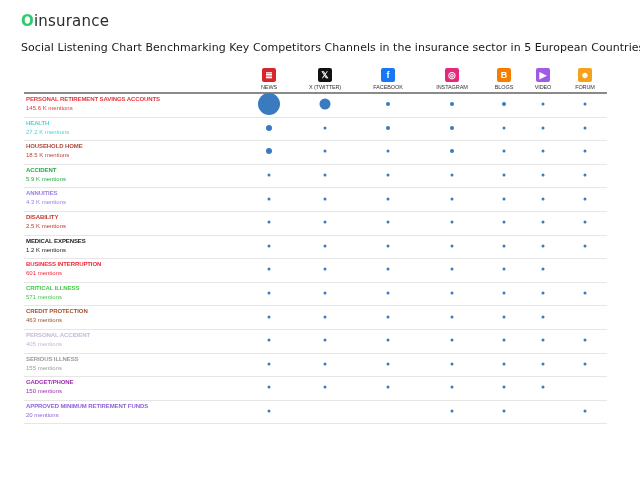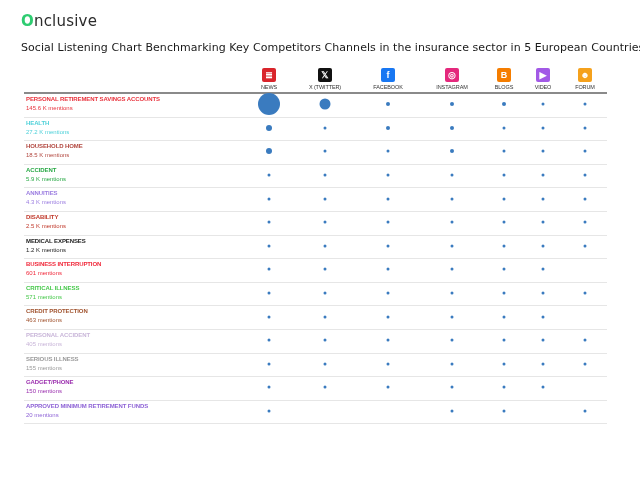--- a/index.html
+++ b/index.html
@@ -14,21 +14,21 @@
   .header-line { position:absolute; left:24px; top:92px; width:583px; height:1.5px; background:#8a8a8a; }
   .rows { position:absolute; left:0; top:93px; width:640px; }
   .row { position:absolute; left:24px; width:583px; height:23.6px; border-bottom:1px solid #e6e6e6; }
   .row-name { position:absolute; left:2px; top:3px; font-size:6px; font-weight:bold; white-space:nowrap; letter-spacing:-0.1px; }
   .row-count { position:absolute; left:2px; top:12px; font-size:6px; white-space:nowrap; }
   .bubble { position:absolute; border-radius:50%; background:#3a7bbf; transform:translate(-50%,-50%); }
 </style>
 </head>
 <body>
 
-<div class="logo"><span class="o">O</span><span>nclusive</span></div>
+<div class="logo"><span class="o">O</span><span>insurance</span></div>
 <div class="title">Social Listening Chart Benchmarking Key Competitors Channels in the insurance sector in 5 European Countries</div>
 
 <div class="header" id="header">
     <div class="col-head" style="left: 269px;">
       <div class="col-icon" style="background: rgb(217, 36, 43);">≣</div>
       <div class="col-label">NEWS</div>
     </div>
     <div class="col-head" style="left: 325px;">
       <div class="col-icon" style="background: rgb(17, 17, 17);">𝕏</div>
       <div class="col-label">X (TWITTER)</div>

